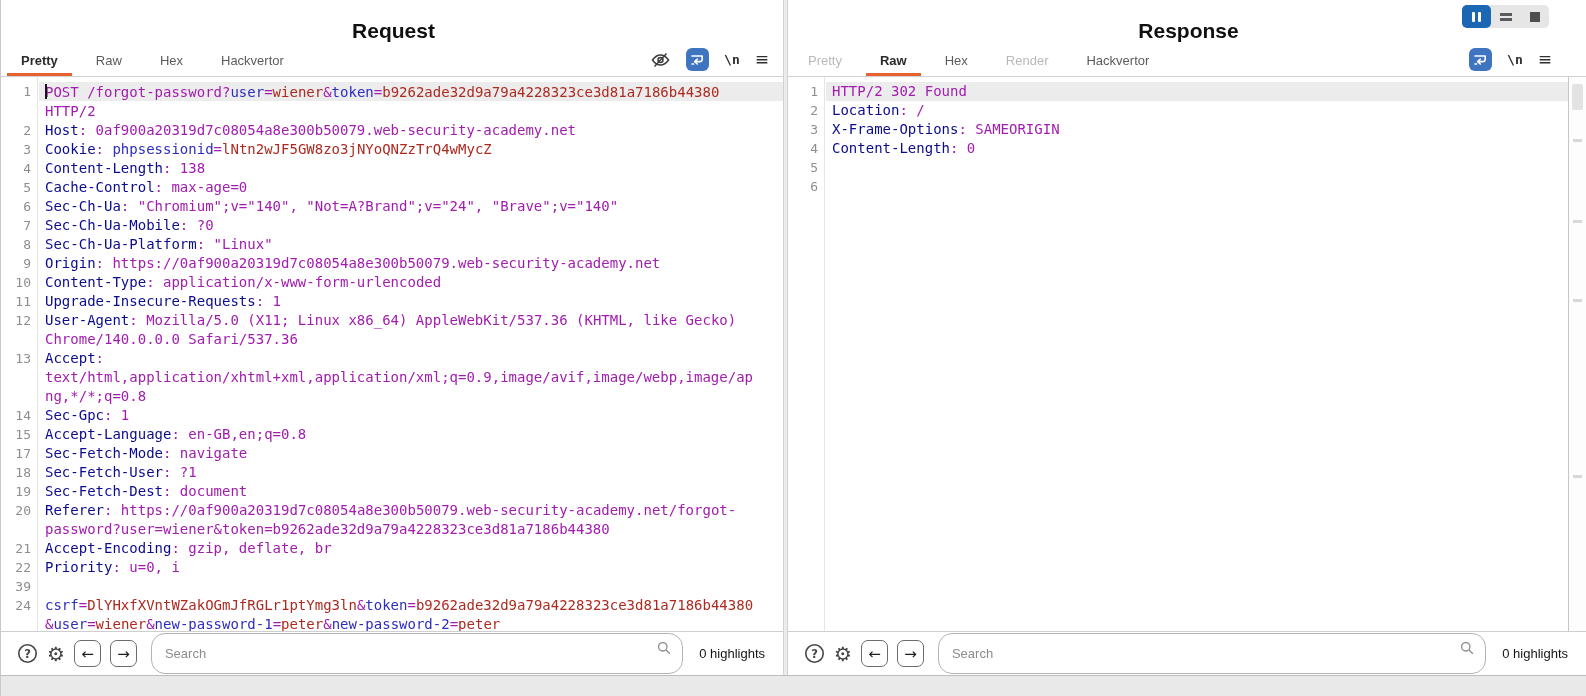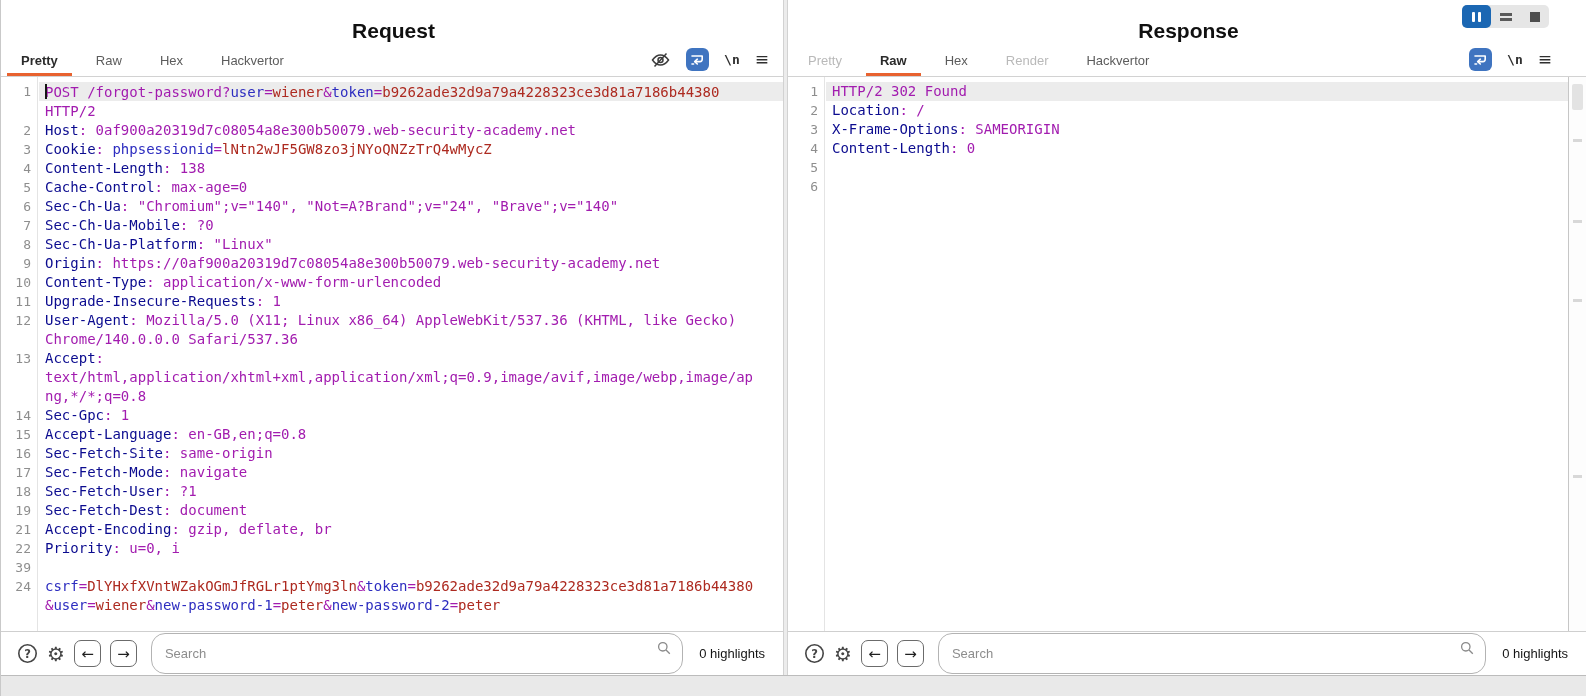--- a/index.html
+++ b/index.html
@@ -157,34 +157,34 @@
             </div>
             <div class="code-line">
               <span class="gutter-num">14</span>
               <span class="code-content"><span class="seg-h">Sec-Gpc</span><span class="seg-t">: 1</span></span>
             </div>
             <div class="code-line">
               <span class="gutter-num">15</span>
               <span class="code-content"><span class="seg-h">Accept-Language</span><span class="seg-t">: en-GB,en;q=0.8</span></span>
             </div>
             <div class="code-line">
-              <span class="gutter-num">16</span>
-              <span class="code-content"><span class="seg-h">Sec-Fetch-Site</span><span class="seg-t">: same-origin</span></span>
-            </div>
-            <div class="code-line">
               <span class="gutter-num">17</span>
               <span class="code-content"><span class="seg-h">Sec-Fetch-Mode</span><span class="seg-t">: navigate</span></span>
             </div>
             <div class="code-line">
               <span class="gutter-num">18</span>
               <span class="code-content"><span class="seg-h">Sec-Fetch-User</span><span class="seg-t">: ?1</span></span>
             </div>
             <div class="code-line">
               <span class="gutter-num">19</span>
               <span class="code-content"><span class="seg-h">Sec-Fetch-Dest</span><span class="seg-t">: document</span></span>
+            </div>
+            <div class="code-line">
+              <span class="gutter-num">20</span>
+              <span class="code-content"><span class="seg-h">Referer</span><span class="seg-t">: https://0af900a20319d7c08054a8e300b50079.web-security-academy.net/forgot-password?user=wiener&amp;token=b9262ade32d9a79a4228323ce3d81a7186b44380</span></span>
             </div>
             <div class="code-line">
               <span class="gutter-num">21</span>
               <span class="code-content"><span class="seg-h">Accept-Encoding</span><span class="seg-t">: gzip, deflate, br</span></span>
             </div>
             <div class="code-line">
               <span class="gutter-num">22</span>
               <span class="code-content"><span class="seg-h">Priority</span><span class="seg-t">: u=0, i</span></span>
             </div>
             <div class="code-line">

